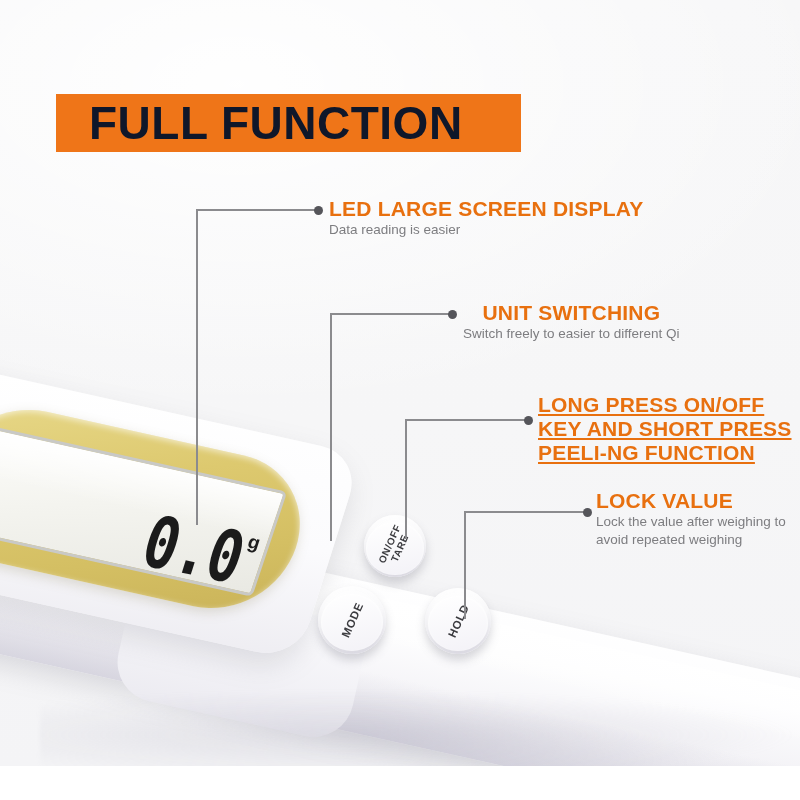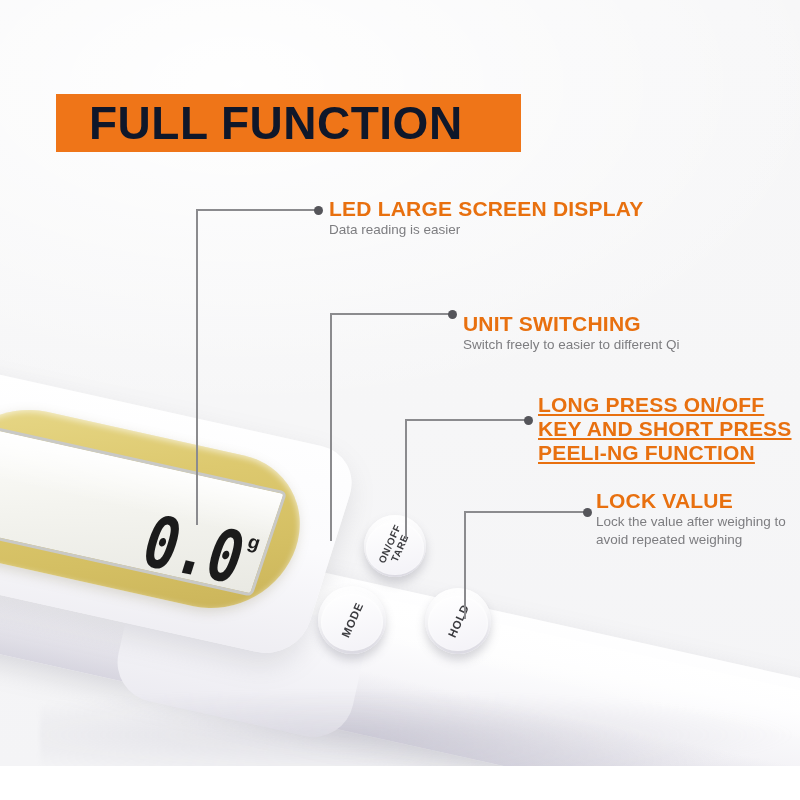--- a/index.html
+++ b/index.html
@@ -270,21 +270,21 @@
       <div class="h" style="width:123px;"></div>
       <div class="v" style="height:108px;"></div>
       <div class="dot" style="left:119px;top:-3px;"></div>
     </div>
 
     <div class="callout" style="left:329px;top:197px;">
       <div class="co-title">LED LARGE SCREEN DISPLAY</div>
       <div class="co-desc">Data reading is easier</div>
     </div>
 
-    <div class="callout" style="left:463px;top:312px;">
+    <div class="callout" style="left:463px;top:301px;text-align:center;">
       <div class="co-title">UNIT SWITCHING</div>
       <div class="co-desc">Switch freely to easier to different Qi</div>
     </div>
 
     <div class="callout" style="left:538px;top:393px;">
       <div class="co-title wrap">LONG PRESS ON/OFF KEY AND SHORT PRESS PEELI-NG FUNCTION</div>
     </div>
 
     <div class="callout" style="left:596px;top:489px;">
       <div class="co-title">LOCK VALUE</div>

